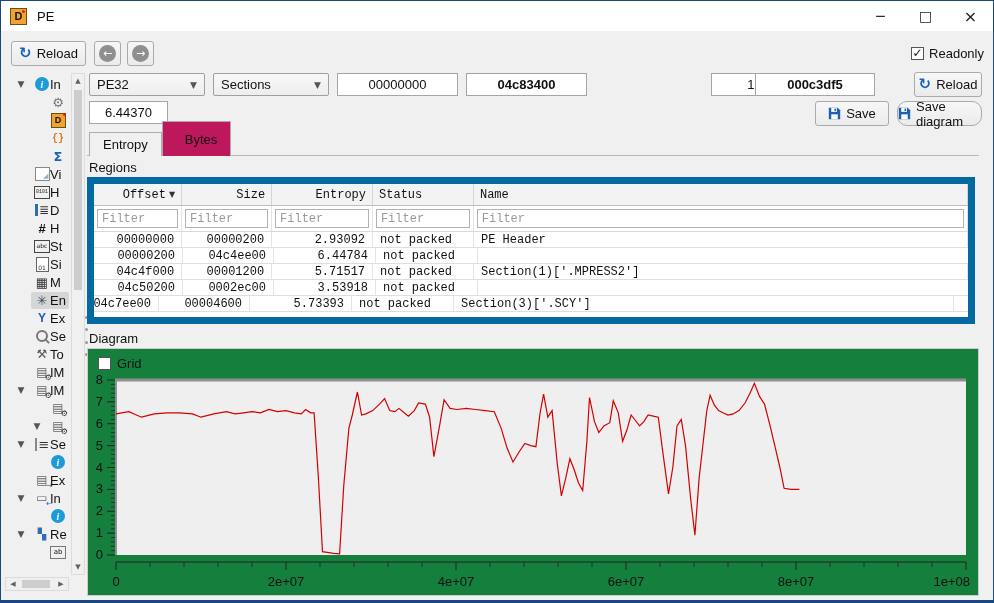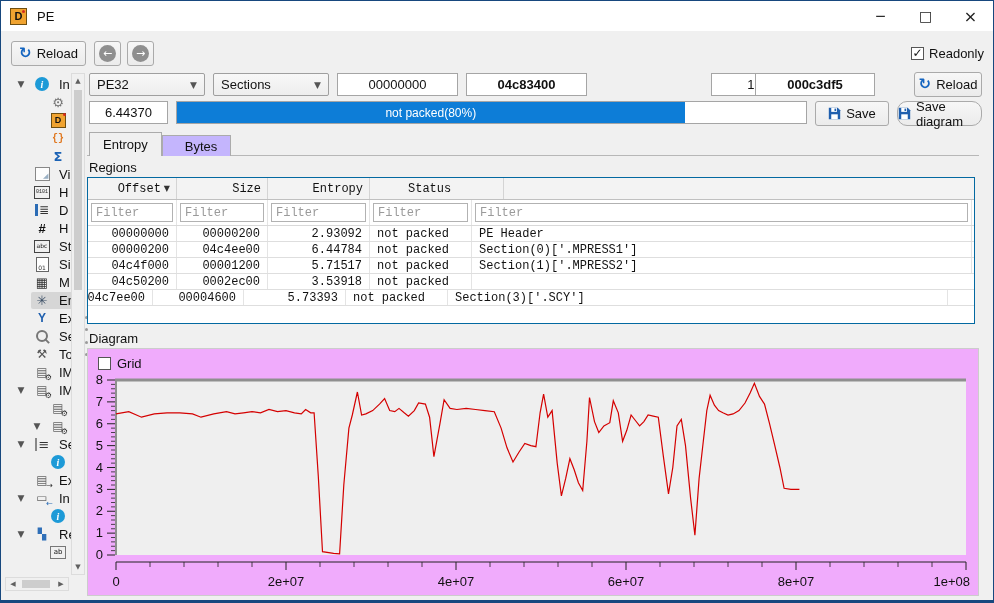--- a/index.html
+++ b/index.html
@@ -22,21 +22,21 @@
   .icon-reload::before { content:"↻"; }
   .circ { width:17px; height:17px; border-radius:50%; background:#8f8f8f; color:#fff; display:flex; align-items:center; justify-content:center; font-size:11px; font-family:"DejaVu Sans",sans-serif; }
   .cb { width:13px; height:13px; background:#fff; border:1px solid #555; display:inline-flex; align-items:center; justify-content:center; font-size:12px; line-height:1; font-family:"DejaVu Sans",sans-serif; }
   .cb.checked::before { content:"✓"; font-weight:bold; margin-top:-2px; }
   #readonly-wrap { position:absolute; right:9px; top:45px; display:flex; align-items:center; gap:5px; }
   
   #sidebar { position:absolute; left:4px; top:70px; width:80px; height:524px; }
   #tree { position:absolute; left:0; top:4px; width:66px; height:500px; overflow:hidden; }
   .tree-row { position:absolute; left:0; height:18px; width:66px; display:flex; align-items:center; white-space:nowrap; overflow:hidden; }
   .tr-exp { width:20px; flex:none; color:#555; font-size:9px; text-align:center; font-family:"DejaVu Sans",sans-serif; }
-  .tr-inner { display:flex; align-items:center; gap:9px; padding:1px 3px; border-radius:2px; }
+  .tr-inner { display:flex; align-items:center; gap:0; padding:1px 3px; border-radius:2px; }
   .tree-row.selected .tr-inner { background:#d6d6d6; }
   .tr-label { font-size:13px; }
   .ti { position:relative; width:16px; height:15px; flex:none; display:flex; align-items:center; justify-content:center; font-family:"DejaVu Sans",sans-serif; line-height:1; }
   .ti-info, .ti-info2 { }
   .ti-info::before, .ti-info2::before { content:"i"; width:14px; height:14px; background:#1d9ad7; border-radius:50%; color:#fff; font:italic bold 10px "Liberation Serif",serif; display:flex; align-items:center; justify-content:center; }
   .ti-gear::before { content:"⚙"; font-size:13px; color:#767676; }
   .ti-die::before { content:"D"; width:13px; height:13px; background:#f0a330; border:1px solid #6e4e10; color:#111; font:bold 9px "Liberation Sans",sans-serif; display:flex; align-items:center; justify-content:center; }
   .ti-die::after { content:""; position:absolute; top:0; right:0; width:3px; height:3px; background:#d22a1e; border-radius:50%; }
   .ti-braces::before { content:"{}"; color:#e07820; font:bold 10px "Liberation Mono",monospace; }
   .ti-sigma::before { content:"Σ"; color:#1a62b5; font-weight:bold; font-size:13px; }
@@ -78,38 +78,38 @@
   .spin .arrows { width:16px; height:100%; border-left:1px solid #c9c9c9; display:flex; flex-direction:column; }
   .spin .arrows span { flex:1; display:flex; align-items:center; justify-content:center; font-size:6px; color:#444; background:#f2f2f2; font-family:"DejaVu Sans",sans-serif; }
   .spin .arrows span:first-child { border-bottom:1px solid #c9c9c9; }
   #progress { position:absolute; left:175px; top:100px; width:631px; height:23px; background:#fff; border:1px solid #a5a5a5; }
   #progress .chunk { position:absolute; left:0; top:0; bottom:0; background:#0d7dd7; display:flex; align-items:center; justify-content:center; color:#fff; font-size:12px; }
   .floppy { width:13px; height:13px; flex:none; }
   
   #tabbar { position:absolute; left:88px; top:131px; height:24px; display:flex; align-items:flex-end; }
   .tab { border:1px solid #ababab; border-bottom:none; padding:0 13px; font-size:13px; display:flex; align-items:center; }
   .tab.active { background:#f0f0f0; height:24px; position:relative; z-index:2; }
-  .tab.inactive { background:#c4b5fd; height:21px;padding-left:22px; }
+  .tab.inactive { background:#be185d; height:35px;padding-left:22px; }
   #pane-line { position:absolute; left:86px; top:154px; width:892px; height:1px; background:#b7b7b7; }
   .group-label { position:absolute; font-size:13px; color:#111; }
   
-  #regions-table { position:absolute; left:86px; top:176px; width:888px; height:147px; background:#fff; border:1px solid #0369a1; font-family:"Liberation Mono",monospace; font-size:12px; }
+  #regions-table { position:absolute; left:86px; top:176px; width:888px; height:147px; background:#fff; border:7px solid #0369a1; font-family:"Liberation Mono",monospace; font-size:12px; }
   .thead { display:flex; height:22px; background:#f3f3f3; border-bottom:1px solid #c0c0c0; }
   .th { display:flex; align-items:center; border-right:1px solid #d4d4d4; padding:0 6px; }
   .th.r { justify-content:flex-end; }
   .sort-arrow { font-size:8px; color:#333; margin-left:3px; font-family:"DejaVu Sans",sans-serif; }
   .tfilter { display:flex; height:26px; border-bottom:1px solid #d9d9d9; }
   .tf-cell { padding:3px; border-right:1px solid #e4e4e4; }
   .tf-cell input { width:100%; height:19px; border:1px solid #b2b2b2; font-family:"Liberation Mono",monospace; font-size:12px; padding:0 4px; color:#444; outline:none; }
   .tf-cell input::placeholder { color:#9a9a9a; }
   .trow { display:flex; height:16px; border-bottom:1px solid #dedede; }
   .td { display:flex; align-items:center; border-right:1px solid #e4e4e4; padding:0 7px; white-space:nowrap; overflow:hidden; }
   .td.r { justify-content:flex-end; }
   
-  #diagram-group { position:absolute; left:86px; top:347px; width:892px; height:248px; border:1px solid #cccccc; background:#f0abfc; }
+  #diagram-group { position:absolute; left:86px; top:347px; width:892px; height:248px; border:1px solid #cccccc; background:#15803d; }
   #grid-wrap { position:absolute; left:10px; top:7px; display:flex; align-items:center; gap:6px; font-size:13px; }
   #chart { position:absolute; left:2px; top:24px; width:886px; height:222px; }
 </style>
 </head>
 <body>
 
 <div id="window">
 
   <div id="titlebar">
     <div id="app-icon">D</div>
@@ -358,25 +358,20 @@
         <span>▼</span>
       </span>
   </div>
   <div class="field bold" style="left:754px; top:72px; width:120px;">000c3df5</div>
   <div class="btn" style="left:913px; top:71px; width:68px;">
     <span class="icon-reload"></span>
     <span>Reload</span>
   </div>
 
   <div class="field" style="left:88px; top:100px; width:79px;text-align:right;">6.44370</div>
-  <div id="progress">
-    <div class="chunk" style="width: 80.7%;">
-      <span>not packed(80%)</span>
-    </div>
-  </div>
   <div class="btn" style="left:814px; top:100px; width:74px;">
     <svg class="floppy" viewBox="0 0 16 16">
         <path d="M1 1h11l3 3v11H1z" fill="#1f5fae"></path>
         <rect x="4" y="9" width="8" height="6" fill="#fff"></rect>
         <rect x="4" y="1" width="7" height="5" fill="#fff"></rect>
         <rect x="8" y="2" width="2" height="3" fill="#1f5fae"></rect>
       </svg>
     <span>Save</span>
   </div>
   <div class="btn" style="left:896px; top:100px; width:85px;border-radius:10px;">
@@ -394,42 +389,42 @@
       <div class="tab active">Entropy</div>
       <div class="tab inactive">Bytes</div>
     </div>
 
   <div class="group-label" style="left:88px; top:159px;">Regions</div>
   <div id="regions-table">
       <div class="thead">
         <div class="th r" style="width: 89px;">Offset<span class="sort-arrow">▼</span></div>
         <div class="th r" style="width: 91px;">Size</div>
         <div class="th r" style="width: 102px;">Entropy</div>
-        <div class="th" style="width: 102px; margin-left: 32px;">Status</div>
+        <div class="th" style="width: 102px;">Status</div>
+        <div class="th" style="width: 500px;">Name</div>
       </div>
       <div class="tfilter">
         <div class="tf-cell" style="width: 89px;"><input placeholder="Filter" style=""></div>
         <div class="tf-cell" style="width: 91px;"><input placeholder="Filter" style=""></div>
         <div class="tf-cell" style="width: 102px;"><input placeholder="Filter" style=""></div>
         <div class="tf-cell" style="width: 102px;"><input placeholder="Filter" style=""></div>
         <div class="tf-cell" style="width: 500px;"><input placeholder="Filter" style=""></div>
       </div>
       <div class="trow">
         <div class="td r" style="width: 89px;">00000000</div>
         <div class="td r" style="width: 91px;">00000200</div>
         <div class="td r" style="width: 102px;">2.93092</div>
         <div class="td" style="width: 102px;">not packed</div>
         <div class="td" style="width: 500px;">PE Header</div>
       </div>
       <div class="trow">
         <div class="td r" style="width: 89px;">00000200</div>
         <div class="td r" style="width: 91px;">04c4ee00</div>
         <div class="td r" style="width: 102px;">6.44784</div>
         <div class="td" style="width: 102px;">not packed</div>
-        <div class="td" style="width: 500px;">Section(0)['.MPRESS1']</div>
       </div>
       <div class="trow">
         <div class="td r" style="width: 89px;">04c4f000</div>
         <div class="td r" style="width: 91px;">00001200</div>
         <div class="td r" style="width: 102px;">5.71517</div>
         <div class="td" style="width: 102px;">not packed</div>
         <div class="td" style="width: 500px;">Section(1)['.MPRESS2']</div>
       </div>
       <div class="trow">
         <div class="td r" style="width: 89px;">04c50200</div>

